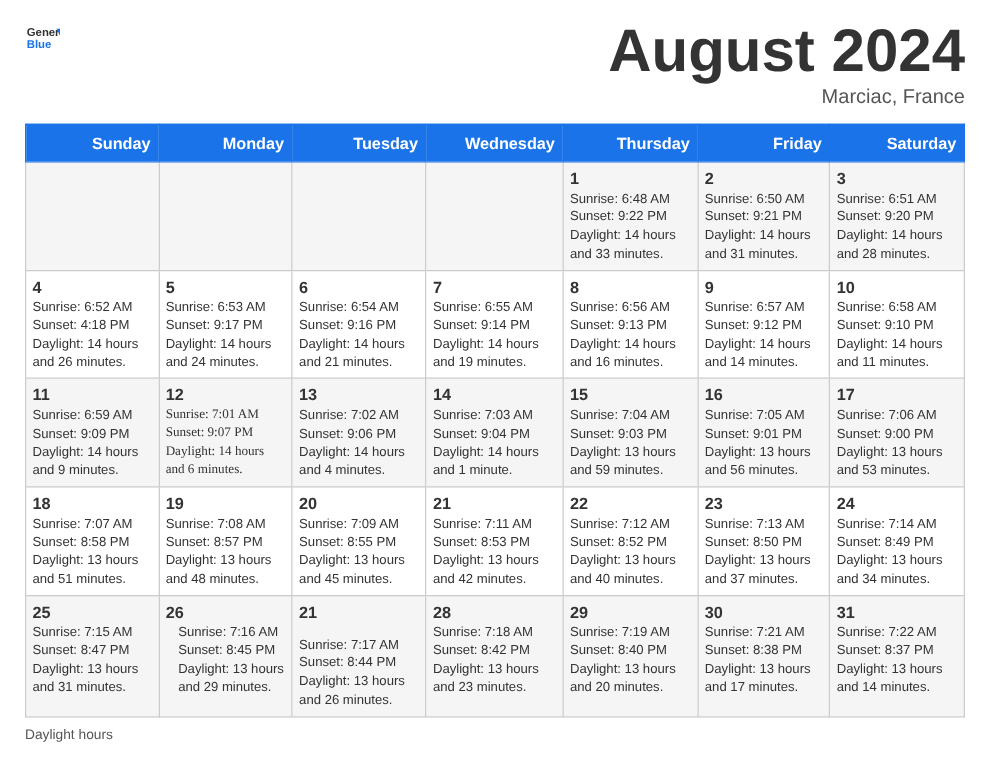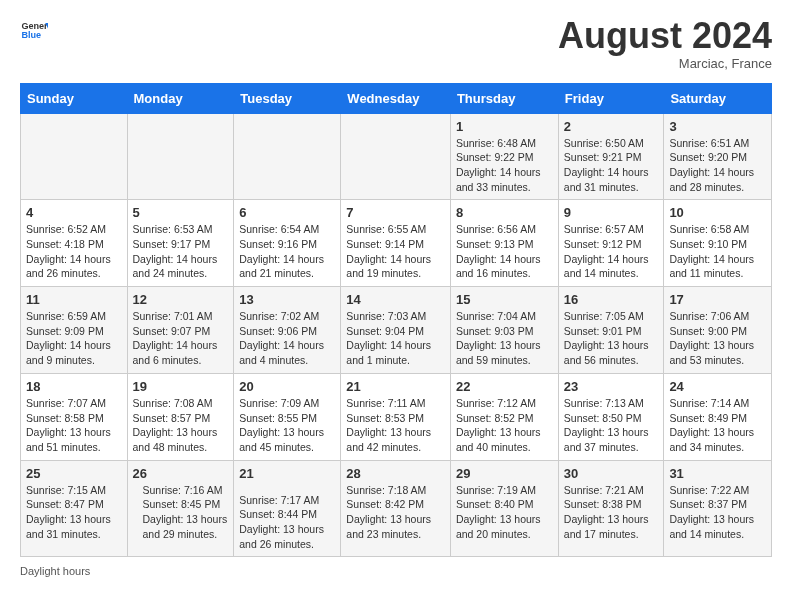--- a/index.html
+++ b/index.html
@@ -22,42 +22,42 @@
       gap: 6px;
     }
     .logo-icon {
       width: 28px;
       height: 28px;
     }
     .title-area {
       text-align: right;
     }
     .month-year {
-      font-size: 36px;
+      font-size: 48px;
       font-weight: bold;
       color: #333;
       line-height: 1.1;
     }
     .location {
-      font-size: 13px;
+      font-size: 16px;
       color: #555;
       text-align: right;
     }
     table {
       width: 100%;
       border-collapse: collapse;
       font-size: 11px;
     }
     thead tr th {
       background-color: #1a73e8;
       color: #fff;
       padding: 7px 6px;
       font-size: 13px;
       font-weight: bold;
-      text-align: left;
+      text-align: right;
       border: 1px solid #1a73e8;
     }
     tbody tr td {
       border: 1px solid #ccc;
       vertical-align: top;
       padding: 5px 5px;
       width: 113px;
       min-height: 80px;
     }
     tbody tr:nth-child(odd) td {
@@ -198,21 +198,21 @@
       <tr>
         <td>
           <span class="day-number">11</span>
           <div class="day-info" style="white-space: pre-line;">Sunrise: 6:59 AM
 Sunset: 9:09 PM
 Daylight: 14 hours
 and 9 minutes.</div>
         </td>
         <td>
           <span class="day-number">12</span>
-          <div class="day-info" style="white-space: pre-line;">Sunrise: 7:01 AM
+          <div class="day-info" style="white-space: pre-line; font-family: Liberation Serif, serif;">Sunrise: 7:01 AM
 Sunset: 9:07 PM
 Daylight: 14 hours
 and 6 minutes.</div>
         </td>
         <td>
           <span class="day-number">13</span>
           <div class="day-info" style="white-space: pre-line;">Sunrise: 7:02 AM
 Sunset: 9:06 PM
 Daylight: 14 hours
 and 4 minutes.</div>

